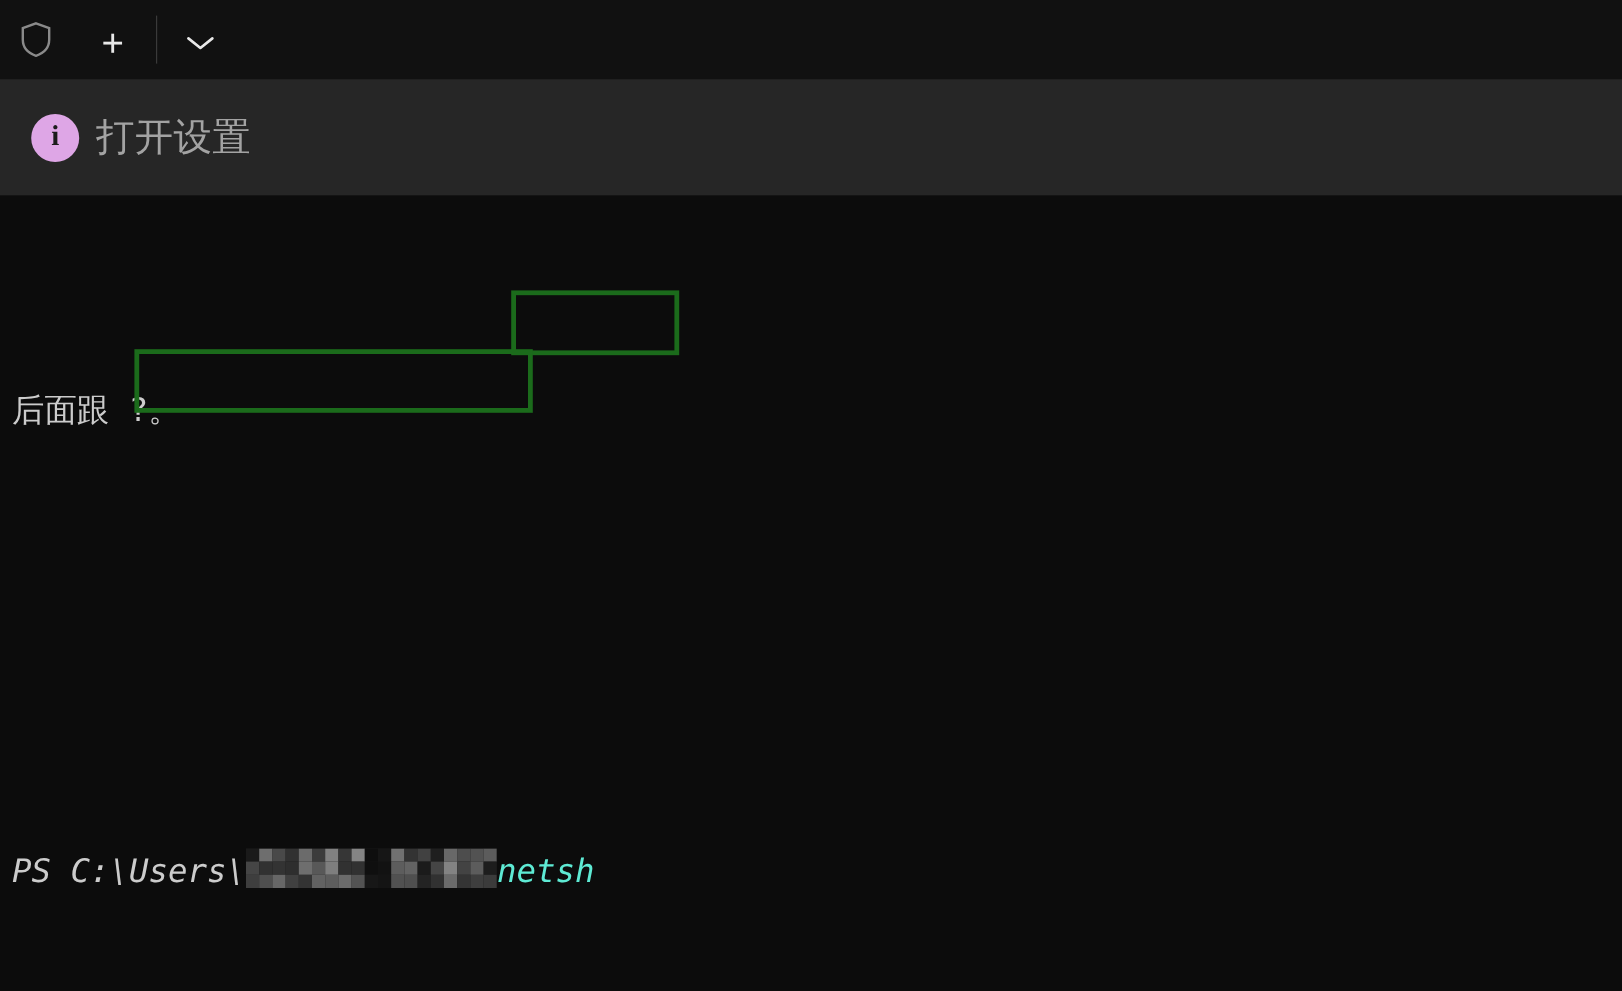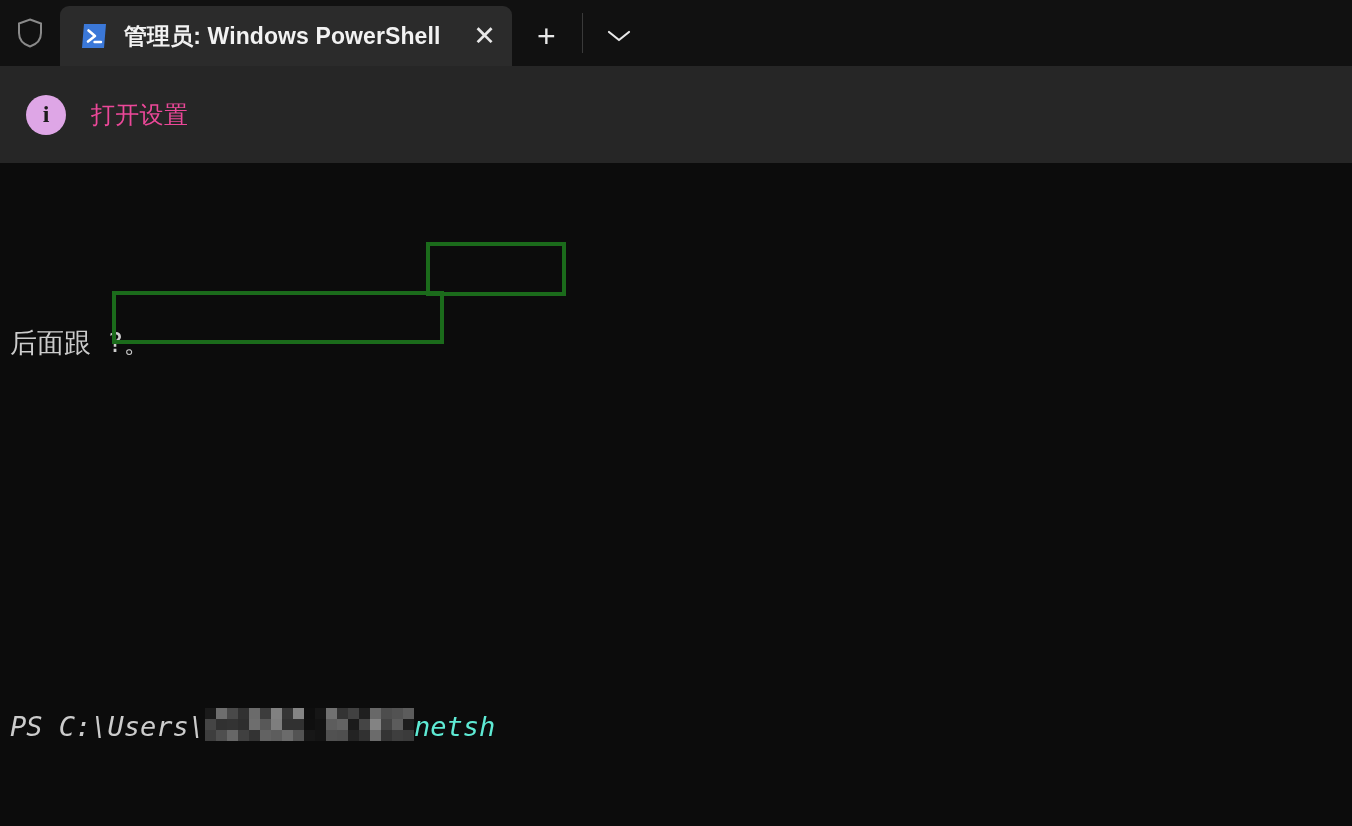--- a/index.html
+++ b/index.html
@@ -114,23 +114,23 @@
     flex: 0 0 40px;
   }
   #notification-text {
     color: #f3f3f3;
     font-size: 25px;
     margin-left: 45px;
     white-space: nowrap;
     letter-spacing: 0.3px;
   }
   #notification-link {
-    color: #ec4899;
-    font-size: 24px;
-    margin-left: 25px;
+    color: #a3a3a3;
+    font-size: 32px;
+    margin-left: 14px;
     white-space: nowrap;
     letter-spacing: 0.3px;
   }
 
   
   #terminal {
     position: absolute;
     left: 0; top: 163px;
     width: 1352px;
     height: 775px;
@@ -194,31 +194,20 @@
 <div id="titlebar">
 
   <div id="shield-btn">
     <span>
       <svg width="26" height="30" viewBox="0 0 26 30">
         <path d="M13 1.5 L24 5.5 L24 15 C24 22 19 26.5 13 28.5 C7 26.5 2 22 2 15 L2 5.5 Z" fill="none" stroke="#8a8a8a" stroke-width="2"></path>
       </svg>
     </span>
   </div>
 
-  <div class="tab">
-    <span class="tab-icon">
-      <svg width="28" height="28" viewBox="0 0 28 28">
-        <path d="M4 2 H26 L24 26 H2 Z" fill="#3b78d8"></path>
-        <path d="M8.5 8.5 L15 14 L8 19.5" fill="none" stroke="#ffffff" stroke-width="2.6" stroke-linecap="round" stroke-linejoin="round"></path>
-        <path d="M14.5 20 H21" fill="none" stroke="#ffffff" stroke-width="2.4" stroke-linecap="round"></path>
-      </svg>
-    </span>
-    <span class="tab-title">管理员: Windows PowerShell</span>
-    <span class="tab-close">✕</span>
-  </div>
 
   <div class="tabbar-btn" id="newtab-btn">+</div>
 
   <div id="tabbar-divider"></div>
 
   <div class="tabbar-btn" id="chevron-btn">
     <span>
       <svg width="24" height="14" viewBox="0 0 24 14">
         <path d="M2 3 L12 11 L22 3" fill="none" stroke="#e8e8e8" stroke-width="2.2" stroke-linecap="round" stroke-linejoin="round"></path>
       </svg>

